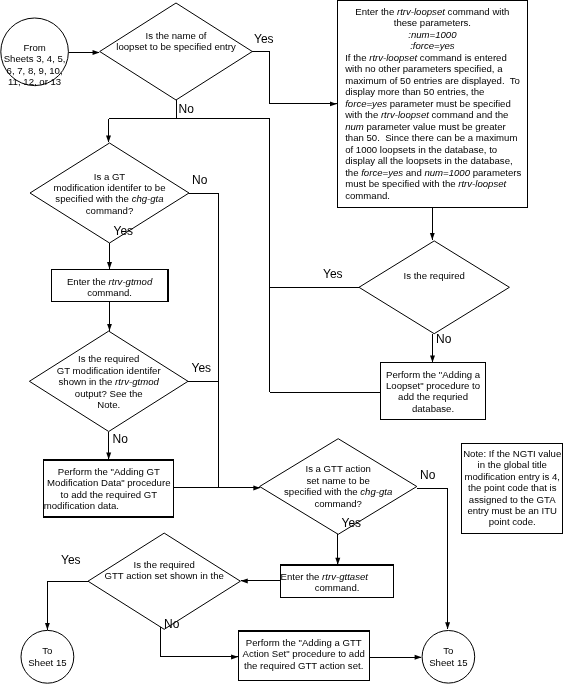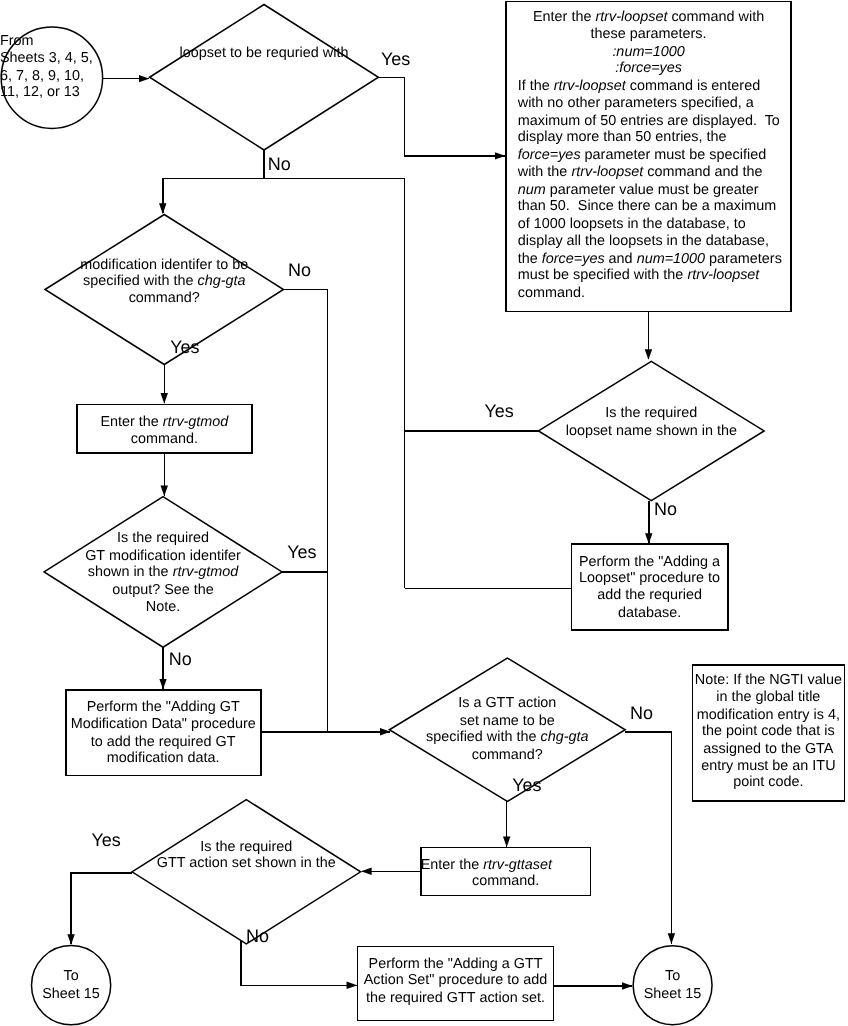--- a/index.html
+++ b/index.html
@@ -54,28 +54,28 @@
 <polygon points="359.0,287.3 434.2,240.9 509.4,287.3 434.2,333.7" fill="#fff" stroke="#000" stroke-width="1.0"></polygon>
 <rect x="380.9" y="362.8" width="104.3" height="57.1" fill="#fff" stroke="#000" stroke-width="1.1" shape-rendering="crispEdges"></rect>
 <polygon points="259.6,486.5 338.2,438.7 416.8,486.5 338.2,534.3" fill="#fff" stroke="#000" stroke-width="1.0"></polygon>
 <rect x="461.6" y="443.2" width="101.3" height="90.6" fill="#fff" stroke="#000" stroke-width="1.1" shape-rendering="crispEdges"></rect>
 <rect x="280.5" y="565.0" width="113.1" height="32.1" fill="#fff" stroke="#000" stroke-width="1.1" shape-rendering="crispEdges"></rect>
 <polygon points="88.0,581.2 164.2,533.1 240.4,581.2 164.2,629.3" fill="#fff" stroke="#000" stroke-width="1.0"></polygon>
 <rect x="238.3" y="631.0" width="130.8" height="49.4" fill="#fff" stroke="#000" stroke-width="1.1" shape-rendering="crispEdges"></rect>
 <circle cx="47.4" cy="656.8" r="26.4" fill="#fff" stroke="#000" stroke-width="1.0"></circle>
 <circle cx="448.4" cy="656.8" r="26.3" fill="#fff" stroke="#000" stroke-width="1.0"></circle>
 </svg>
-<div class="txt" style="left:0.0px;top:22px;width:69.2px;line-height:11.40px;font-size:9.60px;"><div class="ln">From</div><div class="ln">Sheets 3, 4, 5,</div><div class="ln">6, 7, 8, 9, 10,</div><div class="ln">11, 12, or 13</div></div>
-<div class="txt" style="left:100.0px;top:29.6px;width:152.0px;line-height:11.40px;font-size:9.60px"><div class="ln" style="text-align:center">loopset to be requried with</div></div>
+<div class="txt" style="left:0.0px;top:42px;width:69.2px;line-height:11.40px;font-size:9.60px;text-align:center"><div class="ln">From</div><div class="ln">Sheets 3, 4, 5,</div><div class="ln">6, 7, 8, 9, 10,</div><div class="ln">11, 12, or 13</div></div>
+<div class="txt" style="left:100.0px;top:29.6px;width:152.0px;line-height:11.40px;font-size:9.60px"><div class="ln" style="text-align:center">Is the name of</div><div class="ln" style="text-align:center">loopset to be specified entry</div></div>
 <div class="txt" style="left:337.4px;top:5.8px;width:190.0px;line-height:11.50px;font-size:9.60px"><div class="ln" style="text-align:center">Enter the <i>rtrv-loopset</i> command with</div><div class="ln" style="text-align:center">these parameters.</div><div class="ln" style="text-align:center"><i>:num=1000</i></div><div class="ln" style="text-align:center"><i>:force=yes</i></div><div class="ln" style="text-align:left;padding-left:7.8px">If the <i>rtrv-loopset</i> command is entered</div><div class="ln" style="text-align:left;padding-left:7.8px">with no other parameters specified, a</div><div class="ln" style="text-align:left;padding-left:7.8px">maximum of 50 entries are displayed.  To</div><div class="ln" style="text-align:left;padding-left:7.8px">display more than 50 entries, the</div><div class="ln" style="text-align:left;padding-left:7.8px"><i>force=yes</i> parameter must be specified</div><div class="ln" style="text-align:left;padding-left:7.8px">with the <i>rtrv-loopset</i> command and the</div><div class="ln" style="text-align:left;padding-left:7.8px"><i>num</i> parameter value must be greater</div><div class="ln" style="text-align:left;padding-left:7.8px">than 50.  Since there can be a maximum</div><div class="ln" style="text-align:left;padding-left:7.8px">of 1000 loopsets in the database, to</div><div class="ln" style="text-align:left;padding-left:7.8px">display all the loopsets in the database,</div><div class="ln" style="text-align:left;padding-left:7.8px">the <i>force=yes</i> and <i>num=1000</i> parameters</div><div class="ln" style="text-align:left;padding-left:7.8px">must be specified with the <i>rtrv-loopset</i></div><div class="ln" style="text-align:left;padding-left:7.8px">command.</div></div>
-<div class="txt" style="left:30.0px;top:170.5px;width:159.0px;line-height:11.40px;font-size:9.60px"><div class="ln" style="text-align:center">modification identifer to be</div><div class="ln" style="text-align:center">specified with the <i>chg-gta</i></div><div class="ln" style="text-align:center">command?</div></div>
+<div class="txt" style="left:30.0px;top:170.5px;width:159.0px;line-height:11.40px;font-size:9.60px"><div class="ln" style="text-align:center">Is a GT</div><div class="ln" style="text-align:center">modification identifer to be</div><div class="ln" style="text-align:center">specified with the <i>chg-gta</i></div><div class="ln" style="text-align:center">command?</div></div>
 <div class="txt" style="left:51.2px;top:275.5px;width:116.8px;line-height:11.40px;font-size:9.60px"><div class="ln" style="text-align:center">Enter the <i>rtrv-gtmod</i></div><div class="ln" style="text-align:center">command.</div></div>
 <div class="txt" style="left:29.4px;top:353.3px;width:158.6px;line-height:11.40px;font-size:9.60px"><div class="ln" style="text-align:center">Is the required</div><div class="ln" style="text-align:center">GT modification identifer</div><div class="ln" style="text-align:center">shown in the <i>rtrv-gtmod</i></div><div class="ln" style="text-align:center">output? See the</div><div class="ln" style="text-align:center">Note.</div></div>
-<div class="txt" style="left:43.8px;top:465.8px;width:130.0px;line-height:11.40px;font-size:9.60px"><div class="ln" style="text-align:center">Perform the "Adding GT</div><div class="ln" style="text-align:center">Modification Data" procedure</div><div class="ln" style="text-align:center">to add the required GT</div><div class="ln" style="text-align:center">modification data.</div></div>
-<div class="txt" style="left:359.0px;top:270.3px;width:150.4px;line-height:11.40px;font-size:9.60px"><div class="ln" style="text-align:center">Is the required</div><div class="ln" style="text-align:center">loopset name shown in the</div></div>
+<div class="txt" style="left:43.8px;top:465.8px;width:130.0px;line-height:11.40px;font-size:9.60px"><div class="ln" style="text-align:center">Perform the "Adding GT</div><div class="ln" style="text-align:center">Modification Data" procedure</div><div class="ln" style="text-align:center">to add the required GT</div><div class="ln" style="text-align:left">modification data.</div></div>
+<div class="txt" style="left:359.0px;top:270.3px;width:150.4px;line-height:11.40px;font-size:9.60px"><div class="ln" style="text-align:center">Is the required</div></div>
 <div class="txt" style="left:380.9px;top:368.6px;width:104.3px;line-height:11.40px;font-size:9.60px"><div class="ln" style="text-align:center">Perform the "Adding a</div><div class="ln" style="text-align:center">Loopset" procedure to</div><div class="ln" style="text-align:center">add the requried</div><div class="ln" style="text-align:center">database.</div></div>
 <div class="txt" style="left:259.6px;top:463.4px;width:157.2px;line-height:11.40px;font-size:9.60px"><div class="ln" style="text-align:center">Is a GTT action</div><div class="ln" style="text-align:center">set name to be</div><div class="ln" style="text-align:center">specified with the <i>chg-gta</i></div><div class="ln" style="text-align:center">command?</div></div>
 <div class="txt" style="left:461.6px;top:448.0px;width:101.3px;line-height:11.40px;font-size:9.60px"><div class="ln" style="text-align:center">Note: If the NGTI value</div><div class="ln" style="text-align:center">in the global title</div><div class="ln" style="text-align:center">modification entry is 4,</div><div class="ln" style="text-align:center">the point code that is</div><div class="ln" style="text-align:center">assigned to the GTA</div><div class="ln" style="text-align:center">entry must be an ITU</div><div class="ln" style="text-align:center">point code.</div></div>
 <div class="txt" style="left:280.5px;top:571.0px;width:113.1px;line-height:11.40px;font-size:9.60px"><div class="ln" style="text-align:left">Enter the <i>rtrv-gttaset</i></div><div class="ln" style="text-align:center">command.</div></div>
 <div class="txt" style="left:88.0px;top:558.5px;width:152.4px;line-height:11.40px;font-size:9.60px"><div class="ln" style="text-align:center">Is the required</div><div class="ln" style="text-align:center">GTT action set shown in the</div></div>
 <div class="txt" style="left:238.3px;top:637.0px;width:130.8px;line-height:11.40px;font-size:9.60px"><div class="ln" style="text-align:center">Perform the "Adding a GTT</div><div class="ln" style="text-align:center">Action Set" procedure to add</div><div class="ln" style="text-align:center">the required GTT action set.</div></div>
 <div class="txt" style="left:20.9px;top:645.4px;width:53.0px;line-height:11.40px;font-size:9.60px;text-align:center"><div class="ln">To</div><div class="ln">Sheet 15</div></div>
 <div class="txt" style="left:422.1px;top:645.4px;width:52.6px;line-height:11.40px;font-size:9.60px;text-align:center"><div class="ln">To</div><div class="ln">Sheet 15</div></div>
 <div class="elabel" style="left:254.0px;top:33.5px">Yes</div>
 <div class="elabel" style="left:178.5px;top:103.5px">No</div>

